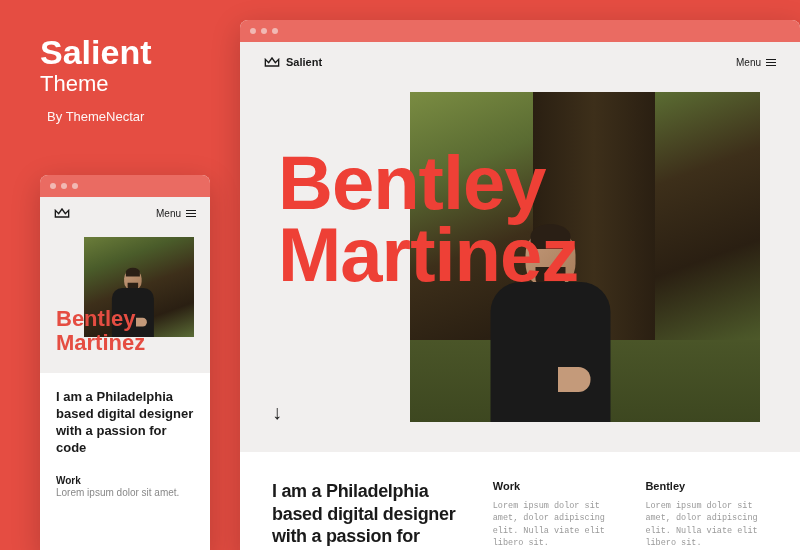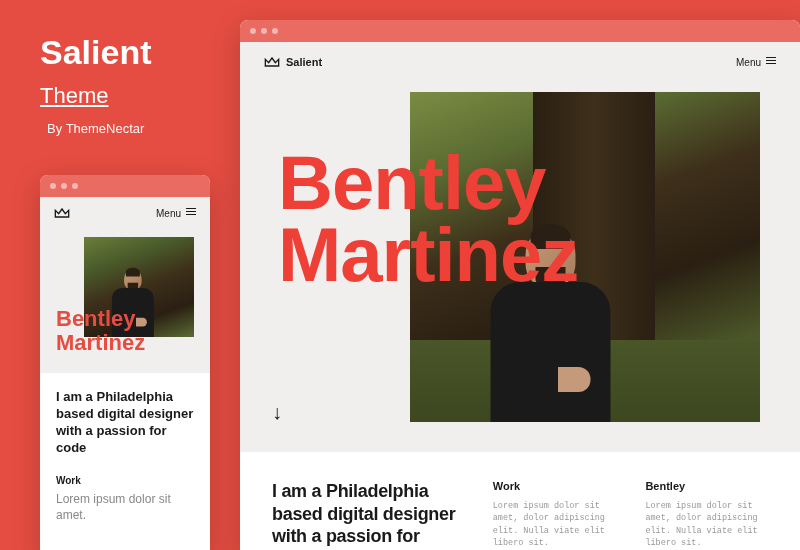--- a/index.html
+++ b/index.html
@@ -18,22 +18,21 @@
   color: #fff;
 }
 .promo-title {
   font-size: 34px;
   font-weight: 700;
   line-height: 1;
 }
 .promo-sub {
   font-size: 22px;
   font-weight: 300;
-  margin-top: 14px;
-  text-decoration: underline;
+  margin-top: 2px;
 }
 .promo-author {
   font-size: 13px;
   margin-top: 12px;
   opacity: 0.95;
   text-align: center;
 }
 .window {
   position: absolute;
   background: #f1efee;
@@ -73,21 +72,21 @@
 }
 .logo-crown {
   display: inline-flex;
   align-items: center;
   gap: 6px;
 }
 .crown-svg { width: 16px; height: 12px; }
 .logo-text { font-size: 11px; font-weight: 600; color: #1a1a1a; }
 .menu-btn {
   display: flex;
-  align-items: flex-start;
+  align-items: center;
   gap: 5px;
   font-size: 10px;
   color: #1a1a1a;
   cursor: pointer;
 }
 .hamburger { display: inline-flex; flex-direction: column; gap: 2px; }
 .hamburger span { width: 10px; height: 1px; background: #1a1a1a; display: block; }
 .mobile-hero {
   position: relative;
   padding: 8px 16px 0 16px;
@@ -120,23 +119,22 @@
   color: #1a1a1a;
   line-height: 1.3;
 }
 .mobile-section-h {
   font-size: 10px;
   font-weight: 700;
   margin-top: 18px;
   color: #1a1a1a;
 }
 .mobile-section-p {
-  font-size: 12px;
+  font-size: 10px;
   color: #888;
-  margin-top: 6px;
   line-height: 1.3;
 }
 .desktop-topbar { padding: 14px 24px; }
 .desktop-hero {
   position: relative;
   height: 370px;
   background: #f1efee;
 }
 .desktop-photo {
   position: absolute;

